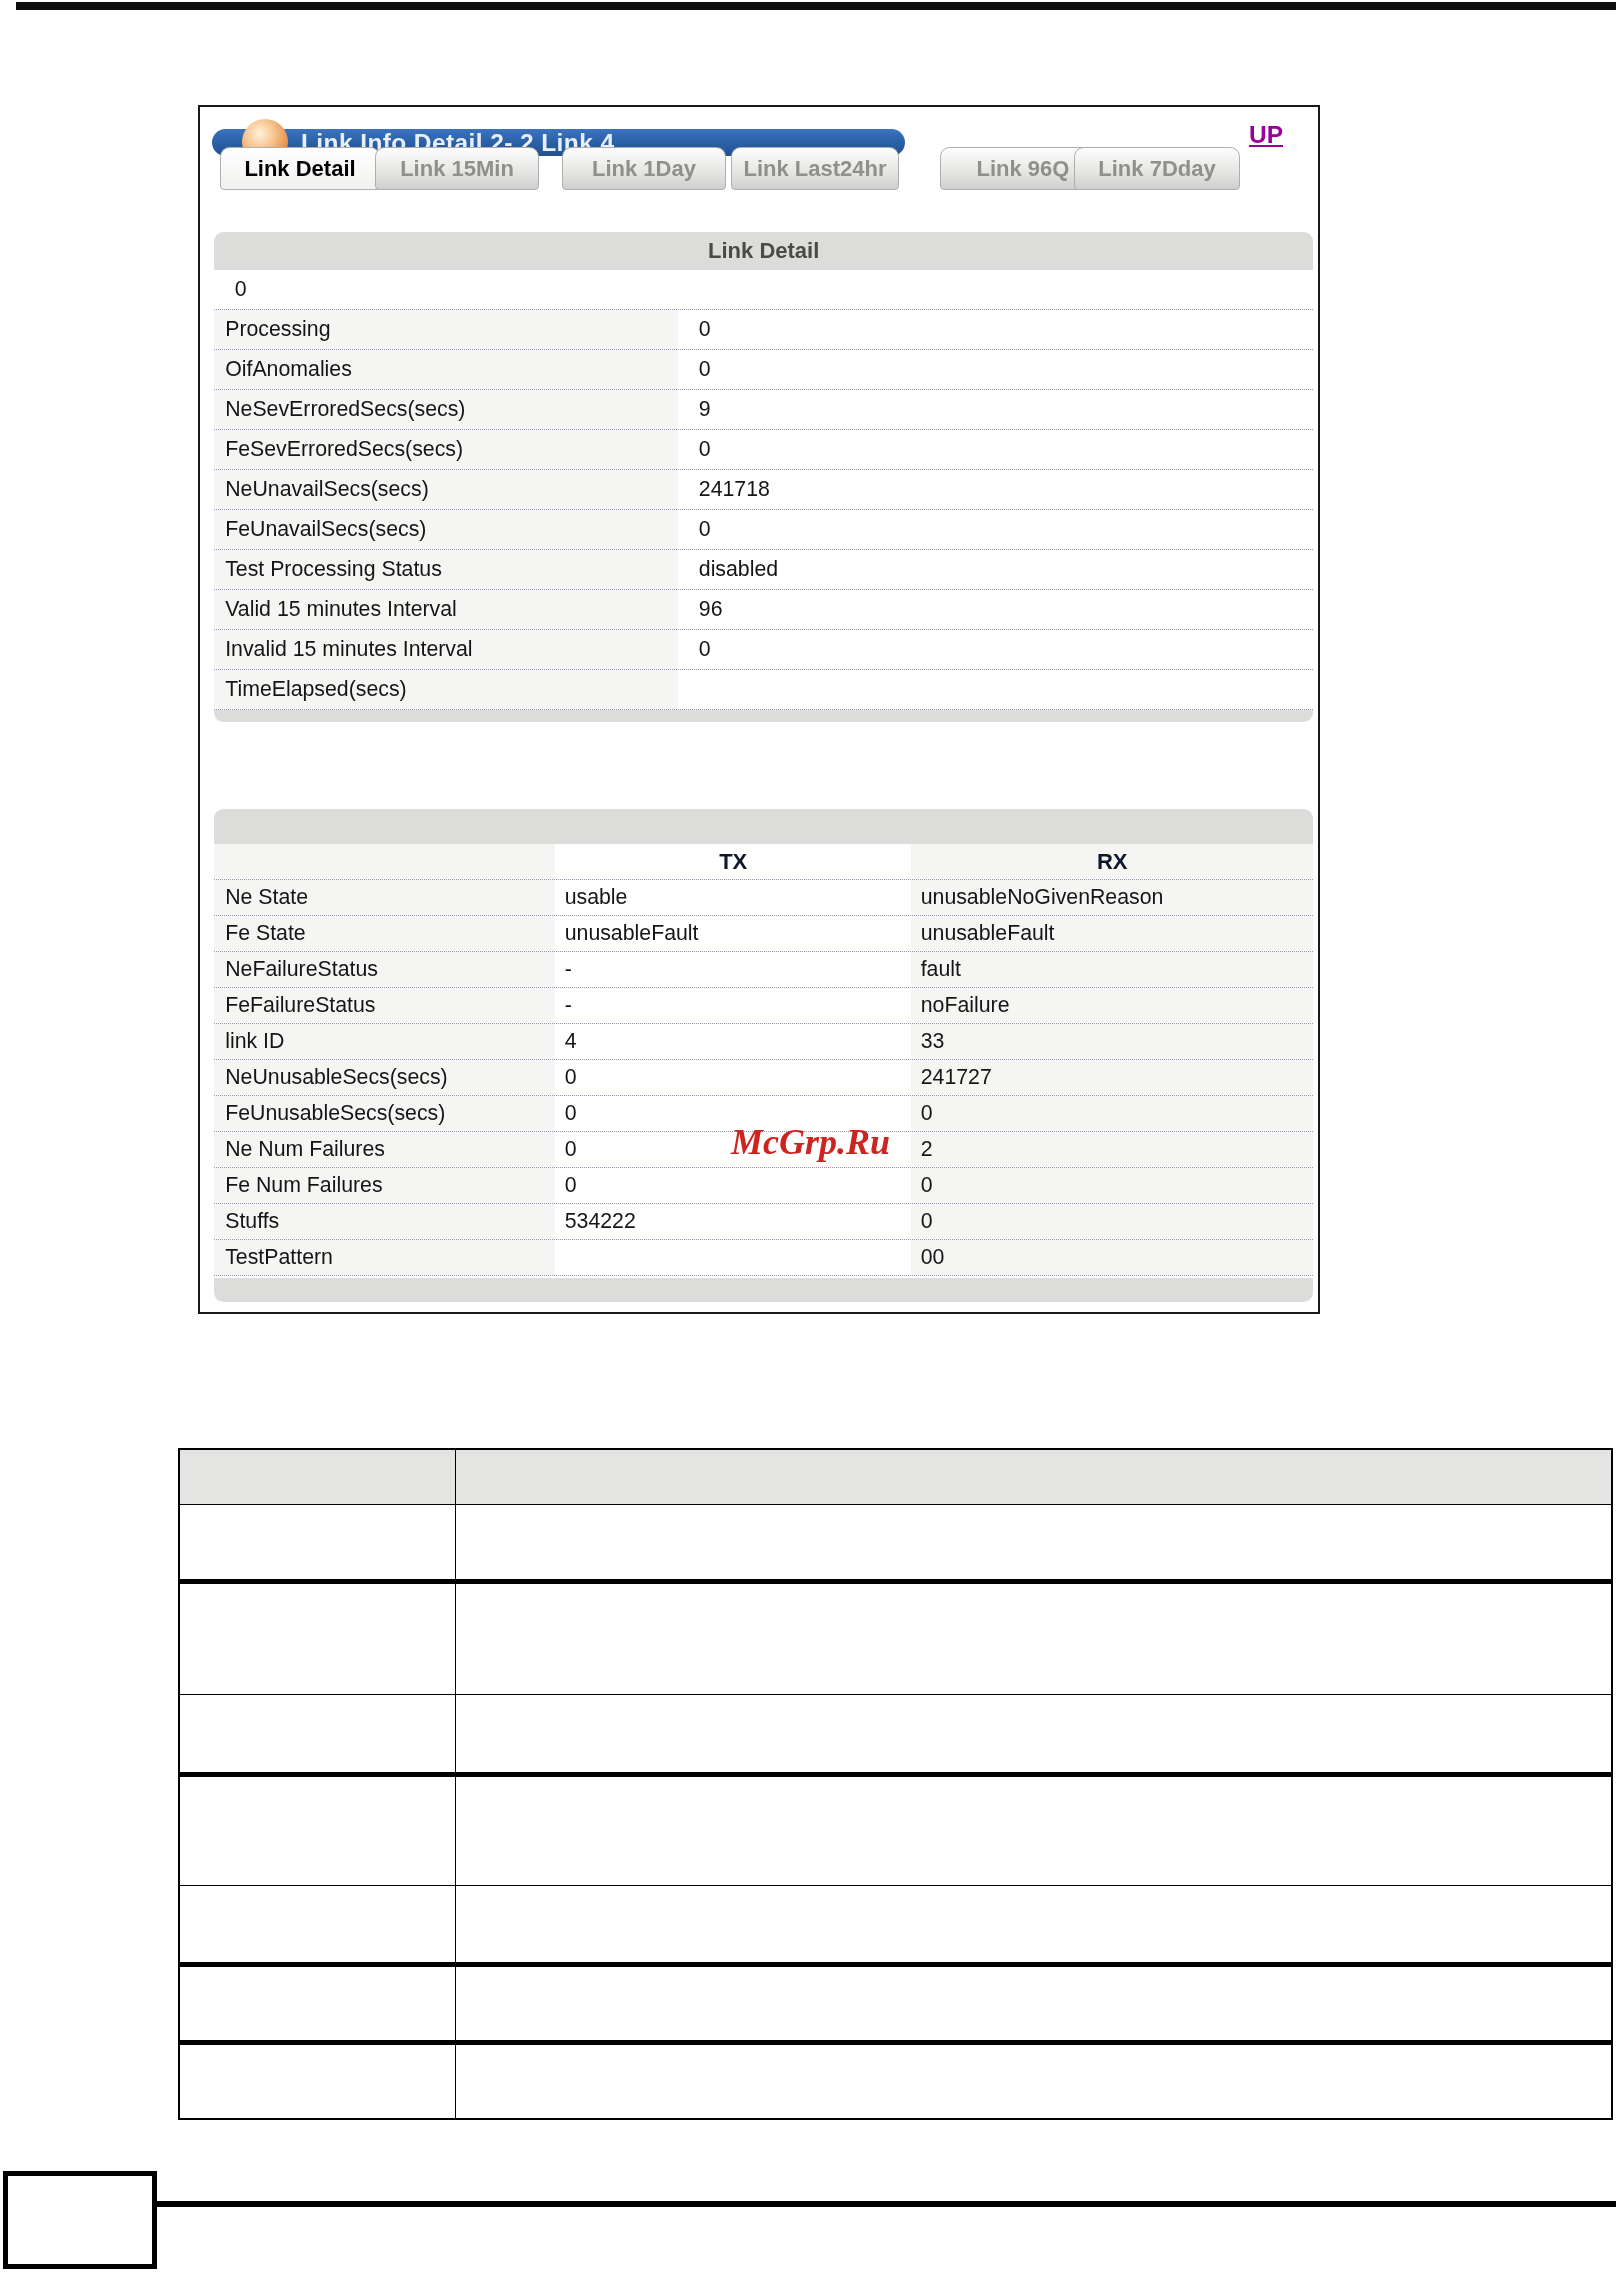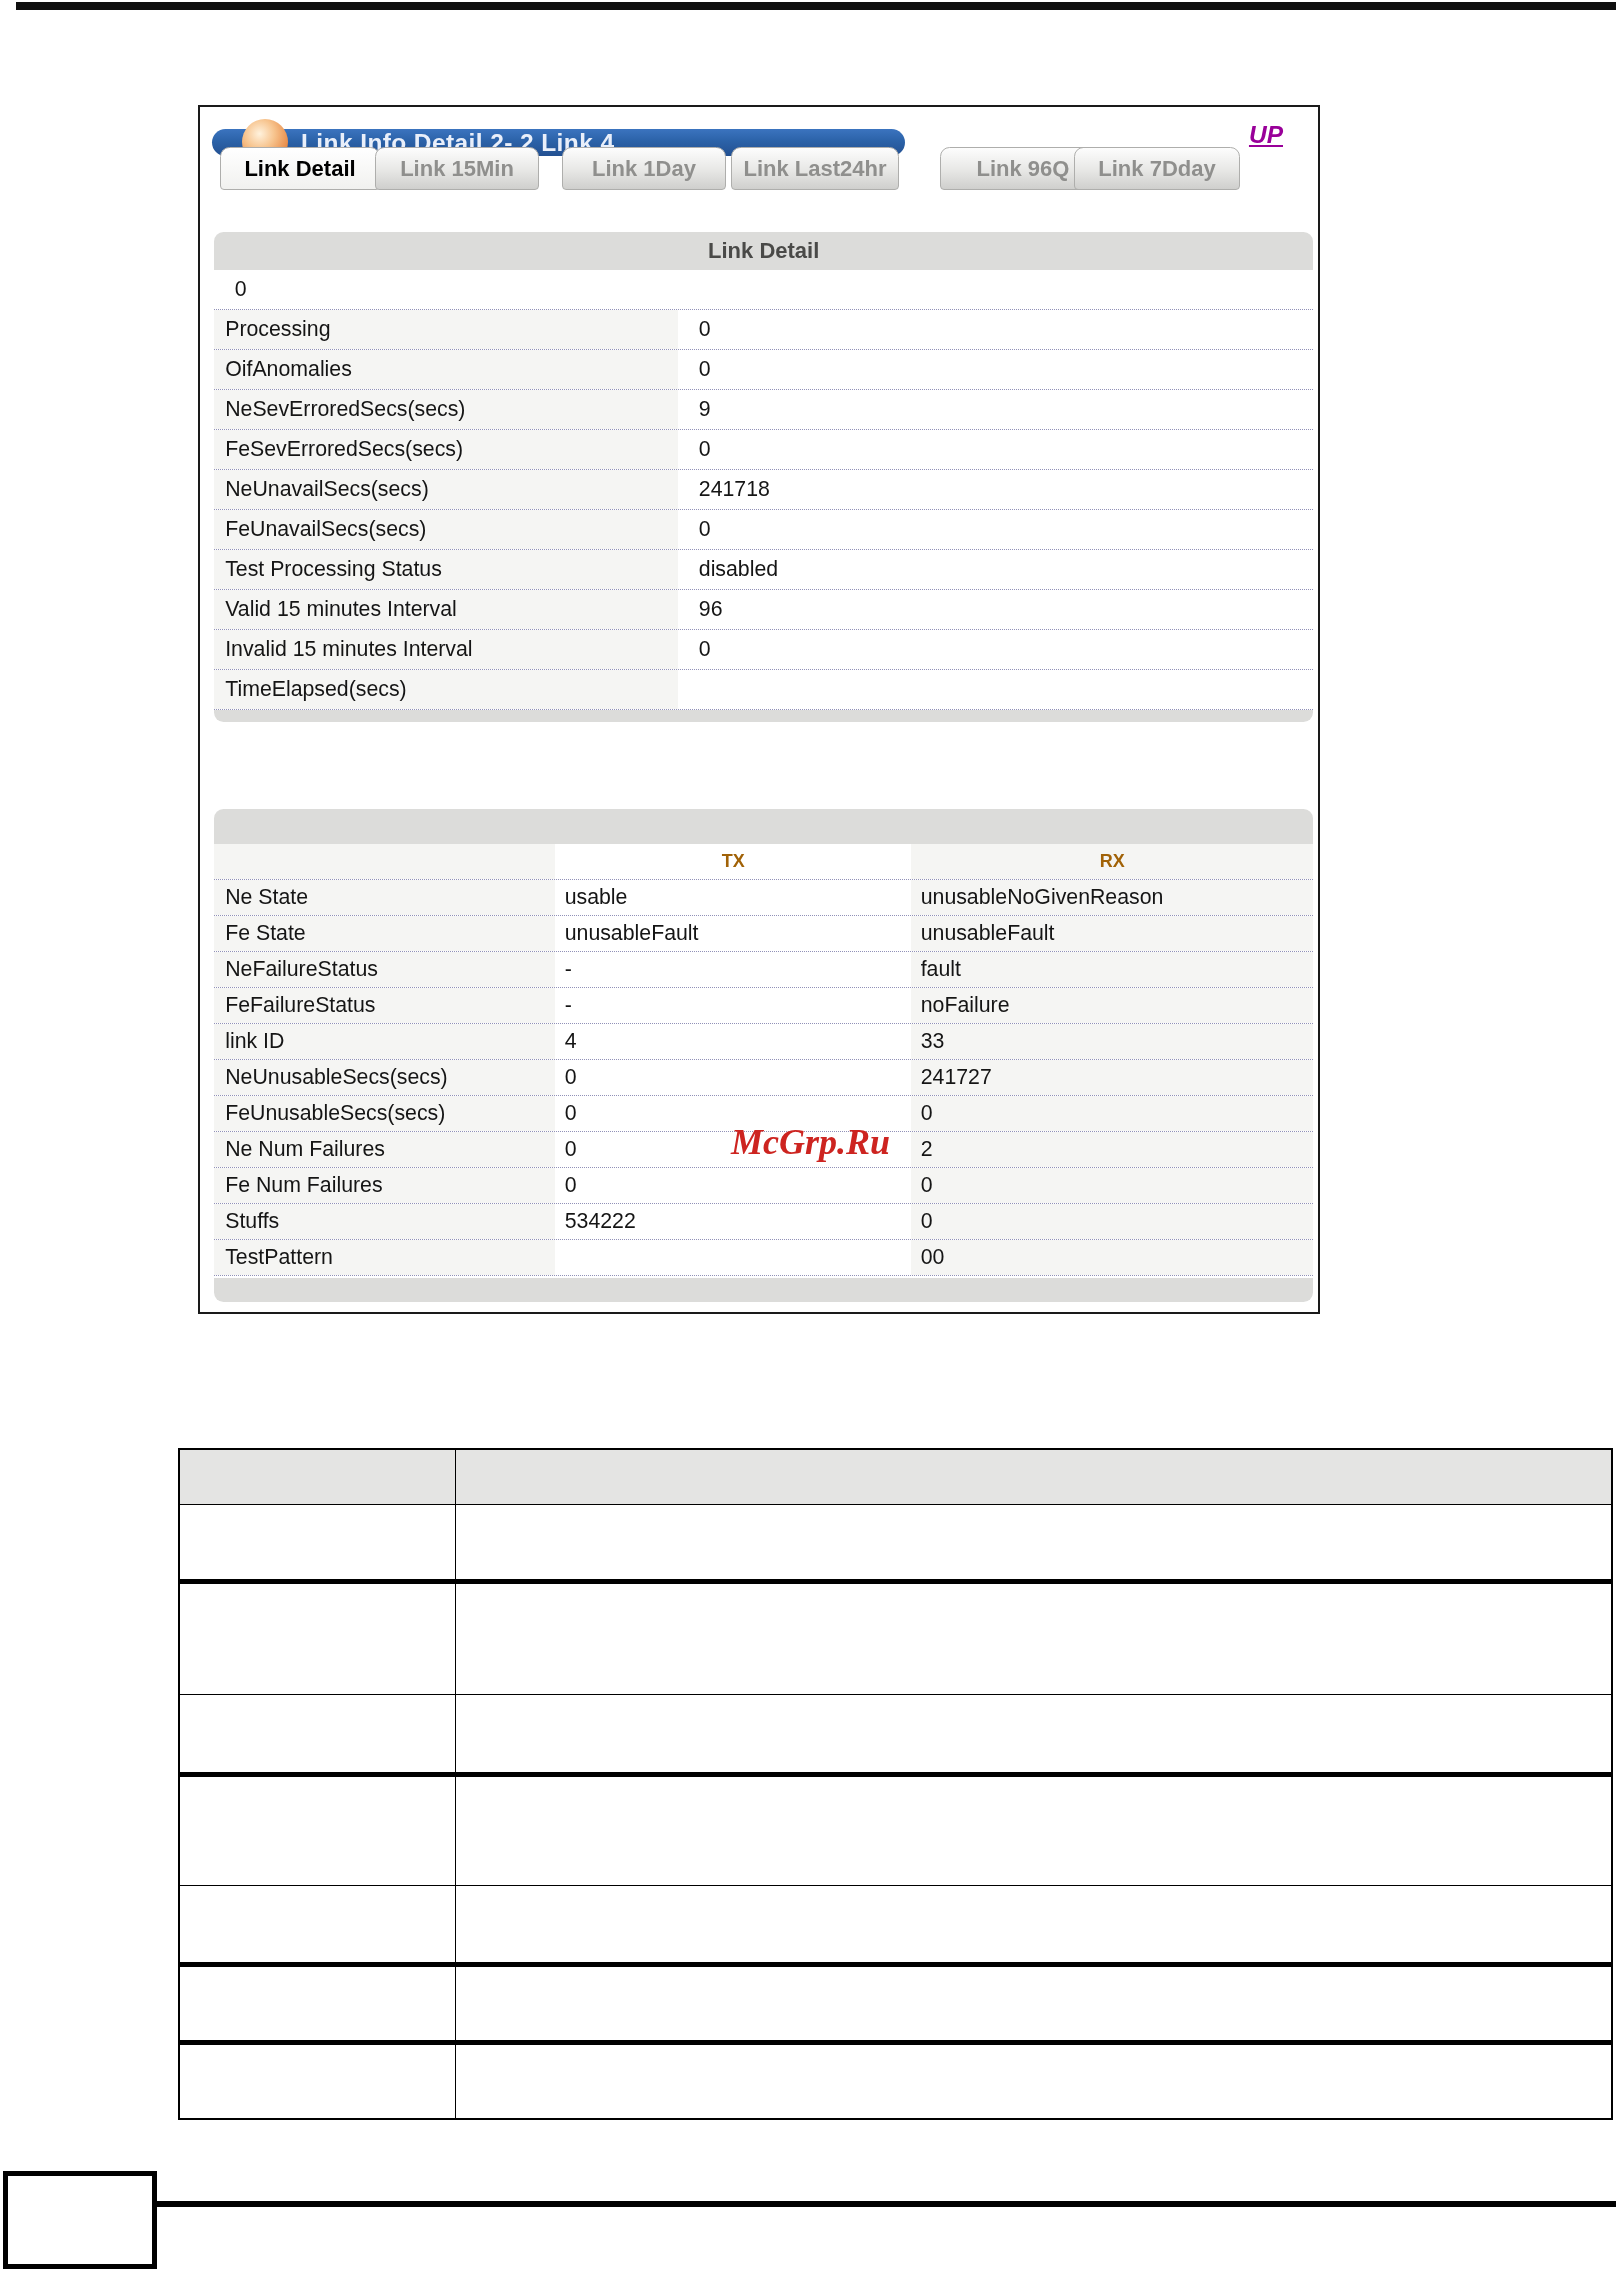--- a/index.html
+++ b/index.html
@@ -35,21 +35,21 @@
     background: radial-gradient(circle at 38% 32%, #fff2dd 0%, #f7c48e 35%, #e98d4a 70%, #d4742f 100%);
   }
   .title-text {
     position: absolute; left: 89px; top: 0;
     line-height: 27px; color: #e9effa; font-weight: bold;
     font-size: 24.5px; letter-spacing: 0.4px; white-space: nowrap;
   }
   .up-link {
     position: absolute; right: 35px; top: 14.2px;
     color: #990099; font-weight: bold; font-size: 24.5px;
-    text-decoration: underline; cursor: pointer; font-style: italic;
+    text-decoration: underline; cursor: pointer;
   }
 
   .tab {
     position: absolute; top: 40px; height: 43px;
     border: 1.6px solid #aeaeac; border-radius: 9.5px 9.5px 4px 4px;
     background: linear-gradient(180deg, #fdfdfd 0%, #e7e7e5 55%, #cfcfcd 100%);
     color: #8f8f8d; font-weight: bold; font-size: 22px;
     display: flex; align-items: center; justify-content: center;
     cursor: pointer;
   }
@@ -88,21 +88,21 @@
   }
 
   .t2-hrow { display: flex; height: 36px; border-bottom: 1.6px dotted #9191b8; }
   .t2-row  { display: flex; height: 36px; border-bottom: 1.6px dotted #9191b8; }
   .t2-c1 { width: 341px; background: #f5f5f3; padding-left: 11px;
            display: flex; align-items: center; font-size: 21.3px; color: #151515; }
   .t2-c2 { width: 356px; background: #ffffff; padding-left: 9.5px;
            display: flex; align-items: center; font-size: 21.3px; color: #151515; }
   .t2-c3 { flex: 1; background: #f5f5f3; padding-left: 9.5px;
            display: flex; align-items: center; font-size: 21.3px; color: #151515; }
-  .t2-hcell { justify-content: center; padding-left: 0; font-weight: bold; color: #a16207; font-size: 18px; }
+  .t2-hcell { justify-content: center; padding-left: 0; font-weight: bold; color: #0f172a; font-size: 22px; }
 
   .watermark {
     position: absolute; left: 531px; top: 1014px;
     font-family: Liberation Serif, serif; font-style: italic; font-weight: bold;
     font-size: 36px; color: #cd2420; white-space: nowrap;
   }
 
   
   .doc-table {
     position: absolute; left: 178px; top: 1448px; width: 1435px;

